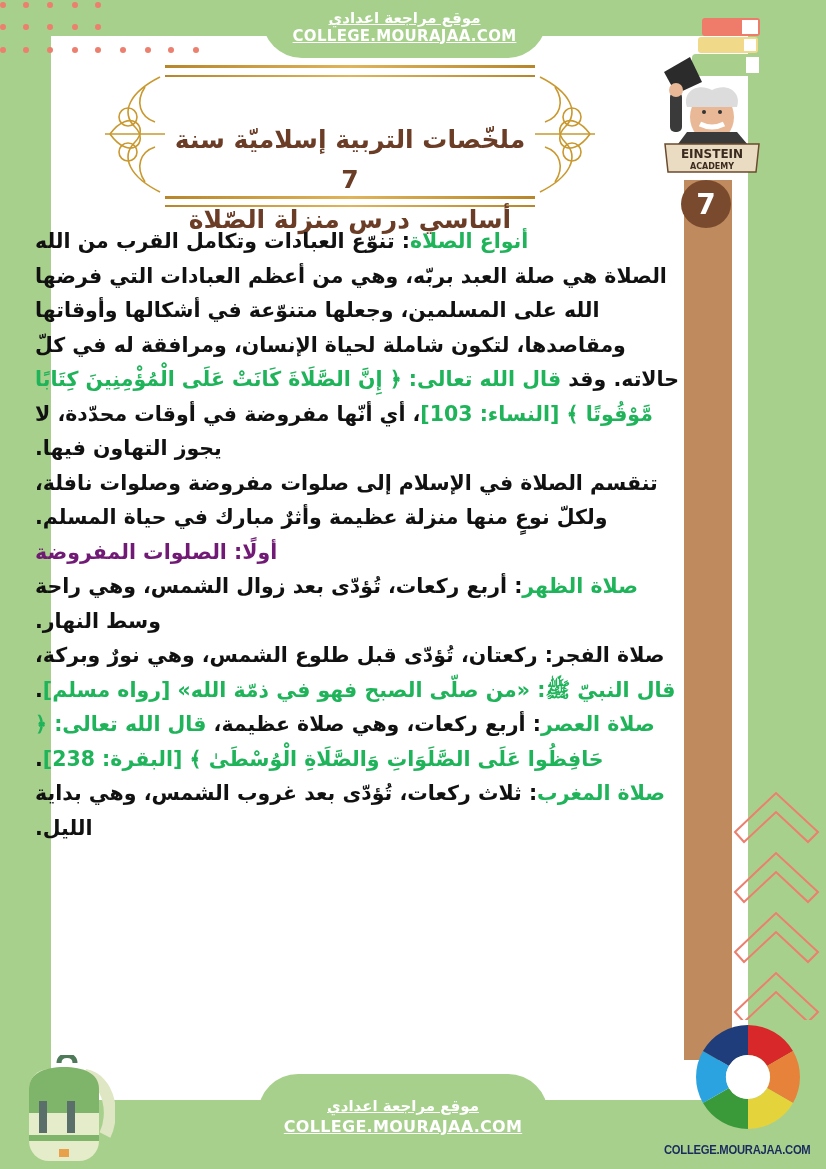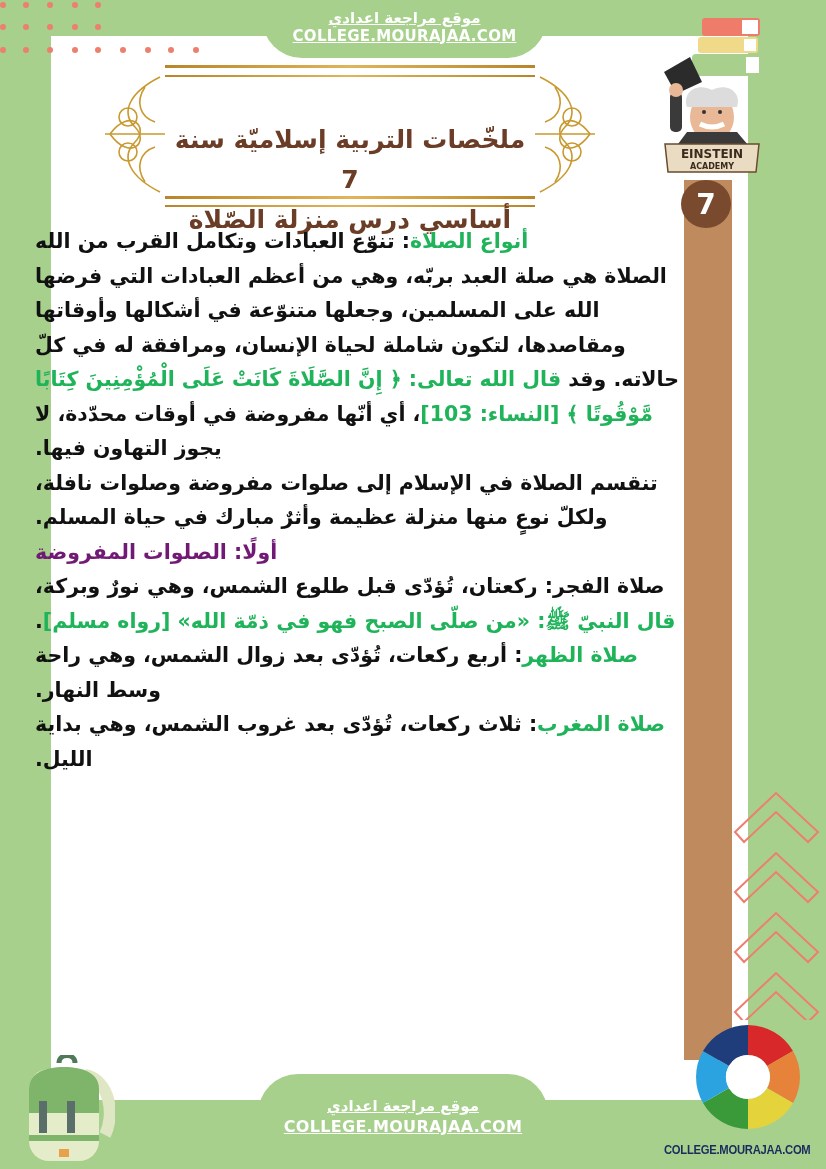--- a/index.html
+++ b/index.html
@@ -236,27 +236,30 @@
 <div class="content">
   <p>
     <span class="g-head">أنواع الصلاة</span><span>: تنوّع العبادات وتكامل القرب من الله</span><br>
     <span>الصلاة هي صلة العبد بربّه، وهي من أعظم العبادات التي فرضها الله على المسلمين، وجعلها متنوّعة في أشكالها وأوقاتها ومقاصدها، لتكون شاملة لحياة الإنسان، ومرافقة له في كلّ حالاته. وقد </span><span class="g">قال الله تعالى: </span><span class="g">﴿ إِنَّ الصَّلَاةَ كَانَتْ عَلَى الْمُؤْمِنِينَ كِتَابًا مَّوْقُوتًا ﴾ [النساء: 103]</span><span>، أي أنّها مفروضة في أوقات محدّدة، لا يجوز التهاون فيها.</span>
   </p>
   <p>تنقسم الصلاة في الإسلام إلى صلوات مفروضة وصلوات نافلة، ولكلّ نوعٍ منها منزلة عظيمة وأثرٌ مبارك في حياة المسلم.</p>
 
   <p class="sec-head">أولًا: الصلوات المفروضة</p>
 
   <p>
+    <span class="g">صلاة الظهر</span><span>: أربع ركعات، تُؤدّى بعد زوال الشمس، وهي راحة وسط النهار.</span>
+  </p>
+
+  <p>
     <span>صلاة الفجر: ركعتان، تُؤدّى قبل طلوع الشمس، وهي نورٌ وبركة، </span><span class="g">قال النبيّ ﷺ: </span><span class="g">«من صلّى الصبح فهو في ذمّة الله»</span><span class="g"> [رواه مسلم]</span><span>.</span>
   </p>
 
   <p>
-    <span class="g">صلاة الظهر</span><span>: أربع ركعات، تُؤدّى بعد زوال الشمس، وهي راحة وسط النهار.</span>
-  </p>
-
+    <span class="g">صلاة العصر</span><span>: أربع ركعات، وهي صلاة عظيمة، </span><span class="g">قال الله تعالى: </span><span class="g">﴿ حَافِظُوا عَلَى الصَّلَوَاتِ وَالصَّلَاةِ الْوُسْطَىٰ ﴾ [البقرة: 238]</span><span>.</span>
+  </p>
 
   <p>
     <span class="g">صلاة المغرب</span><span>: ثلاث ركعات، تُؤدّى بعد غروب الشمس، وهي بداية الليل.</span>
   </p>
 </div>
 
 <svg class="backpack" viewBox="0 0 100 110">
   <path d="M70 20 C95 25 100 60 90 80" stroke="#dfe6c4" stroke-width="12" fill="none"></path>
   <path d="M44 8 C44 -2 60 -2 60 8" stroke="#4f7a5a" stroke-width="5" fill="none"></path>
   <rect x="14" y="14" width="70" height="92" rx="20" fill="#e5ecc9"></rect>

